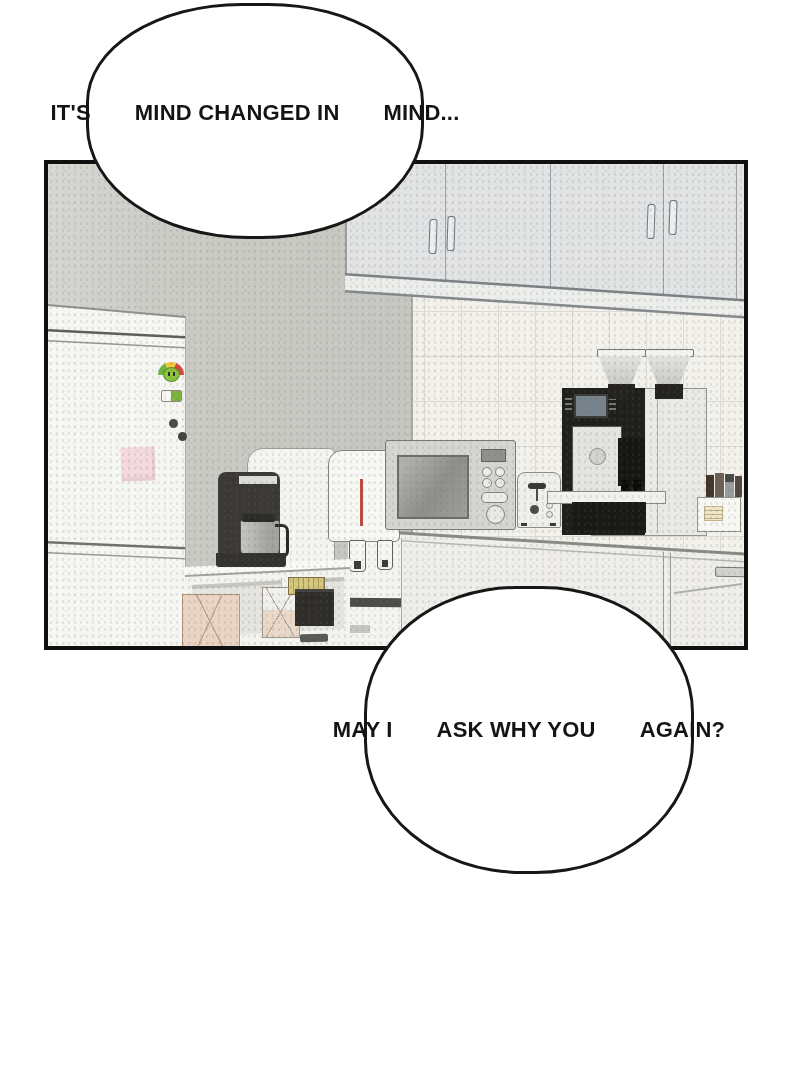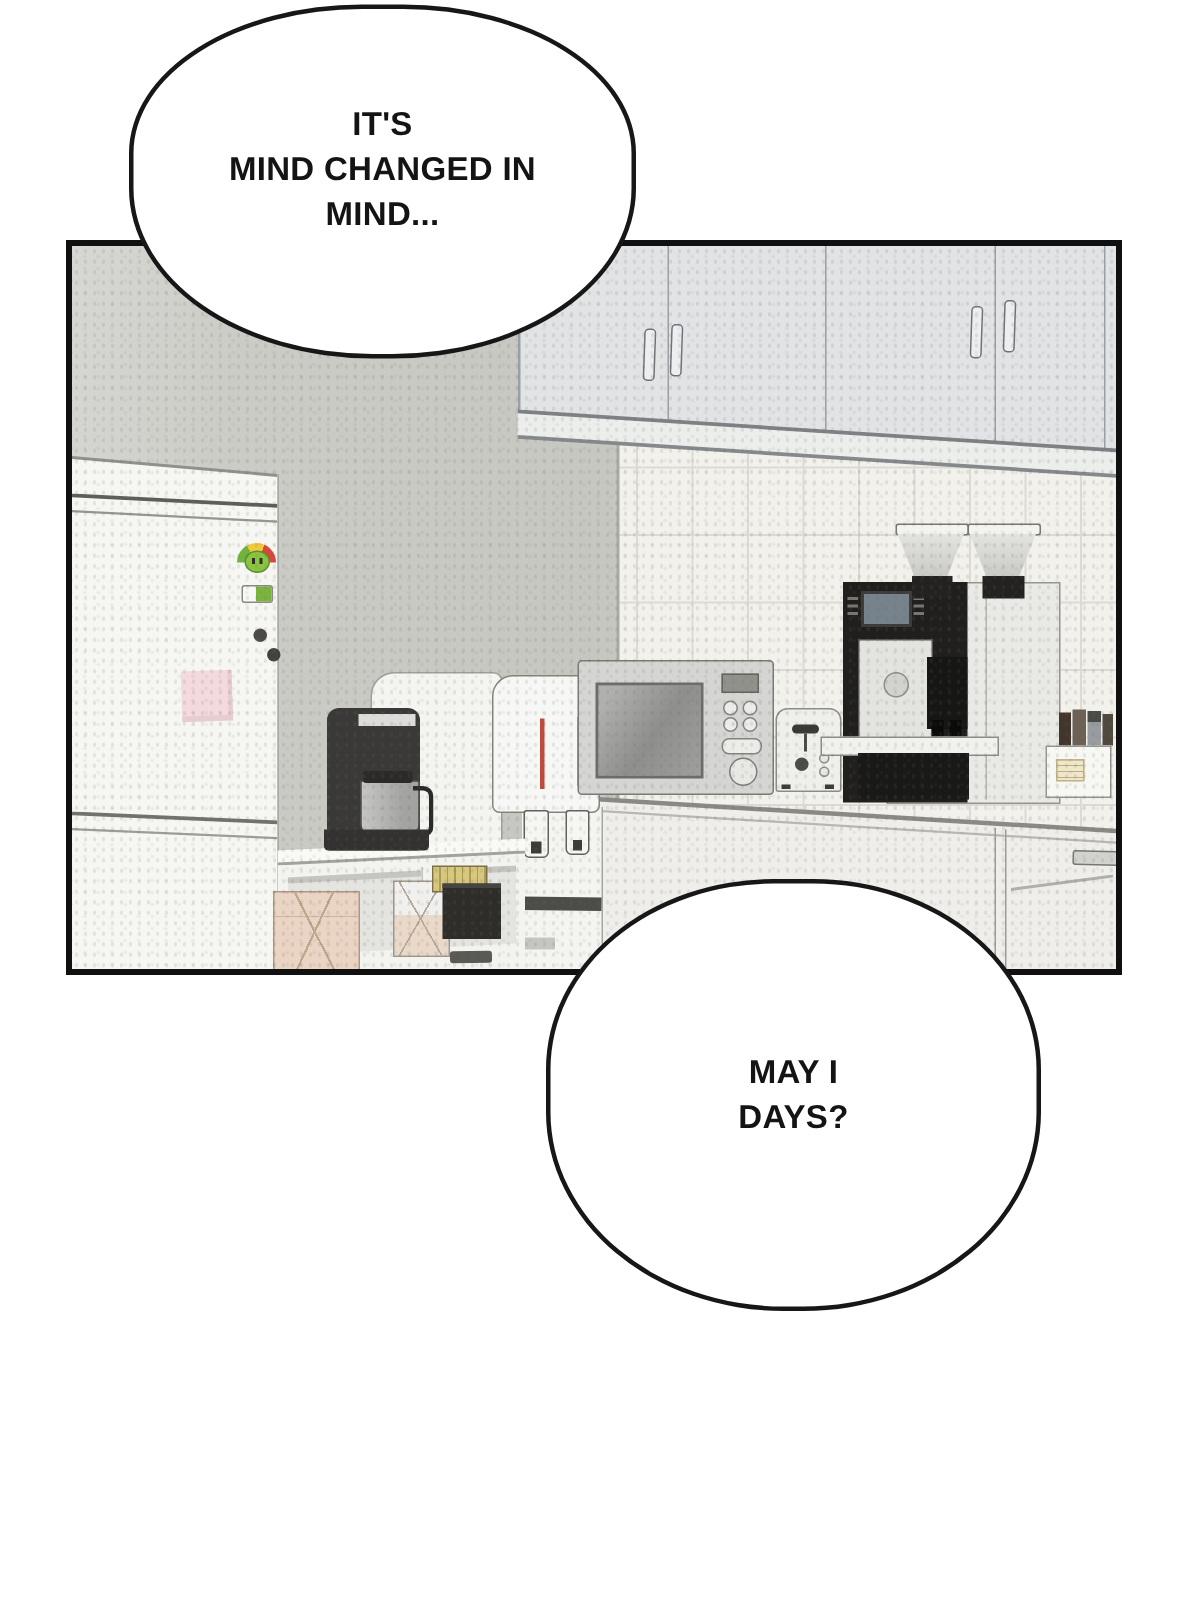--- a/index.html
+++ b/index.html
@@ -13,21 +13,21 @@
       radial-gradient(rgba(105,105,96,0.14) 1px, transparent 1.4px),
       radial-gradient(rgba(105,105,96,0.09) 1px, transparent 1.4px);
     background-size:6px 7px, 9px 8px;
     background-position:0 0, 4px 3px;}
   .bubble{position:absolute;background:#ffffff;border:3.5px solid #171717;z-index:5;
     display:flex;flex-direction:column;align-items:center;justify-content:center;}
   .bubble .bline{font-weight:700;font-size:22px;line-height:30px;letter-spacing:.2px;color:#141414;white-space:nowrap;text-align:center;}
   #bubble-top{left:86px;top:3px;width:332px;height:230px;border-radius:46% 46% 48% 48% / 42% 42% 48% 48%;}
   #bubble-top .stack{transform:translateY(-8px);}
   #bubble-bottom{left:364px;top:586px;width:324px;height:282px;border-radius:46% 46% 48% 48% / 44% 44% 46% 46%;}
-  .stack{display:flex;flex-direction:column;align-items:center;}
+  .stack{display:flex;flex-direction:row;align-items:center;gap:44px;}
   .circle{border-radius:50%;}
 </style>
 </head>
 <body>
 
 <div id="panel">
  <div id="scene">
 
   <div class="ov" style="background:linear-gradient(100deg,#d7d8d3 0%,#cbccc6 16%,#c5c6c0 55%,#c9cac4 100%);"></div>
 
@@ -179,15 +179,16 @@
   <div class="stack">
     <div class="bline">IT'S</div>
     <div class="bline">MIND CHANGED IN</div>
     <div class="bline">MIND...</div>
   </div>
 </div>
 
 <div id="bubble-bottom" class="bubble">
   <div class="stack">
     <div class="bline">MAY I</div>
-    <div class="bline">DAYS?</div>
+    <div class="bline">ASK WHY YOU</div>
+    <div class="bline">AGAIN?</div>
   </div>
 </div>
 
 </body></html>

